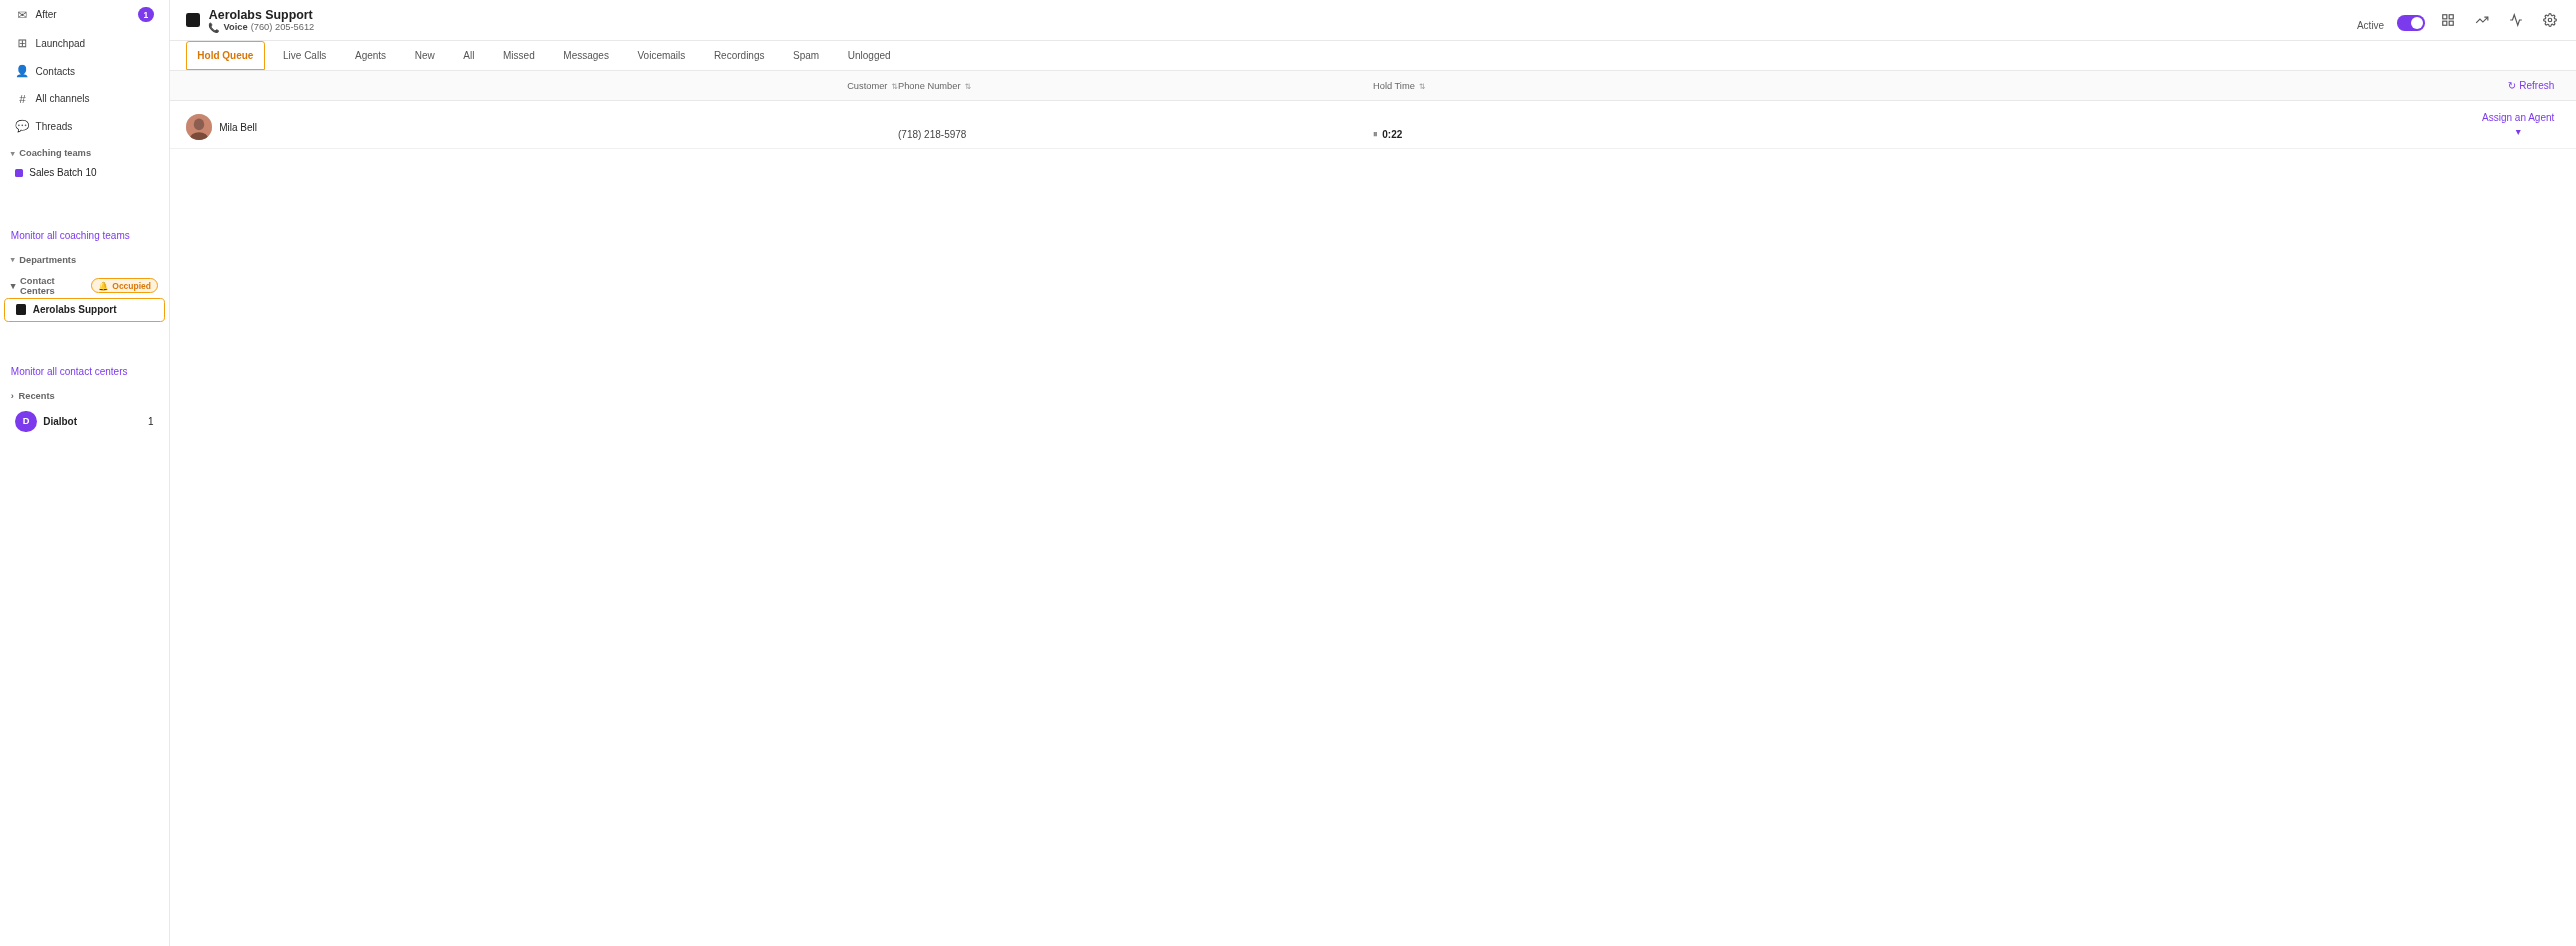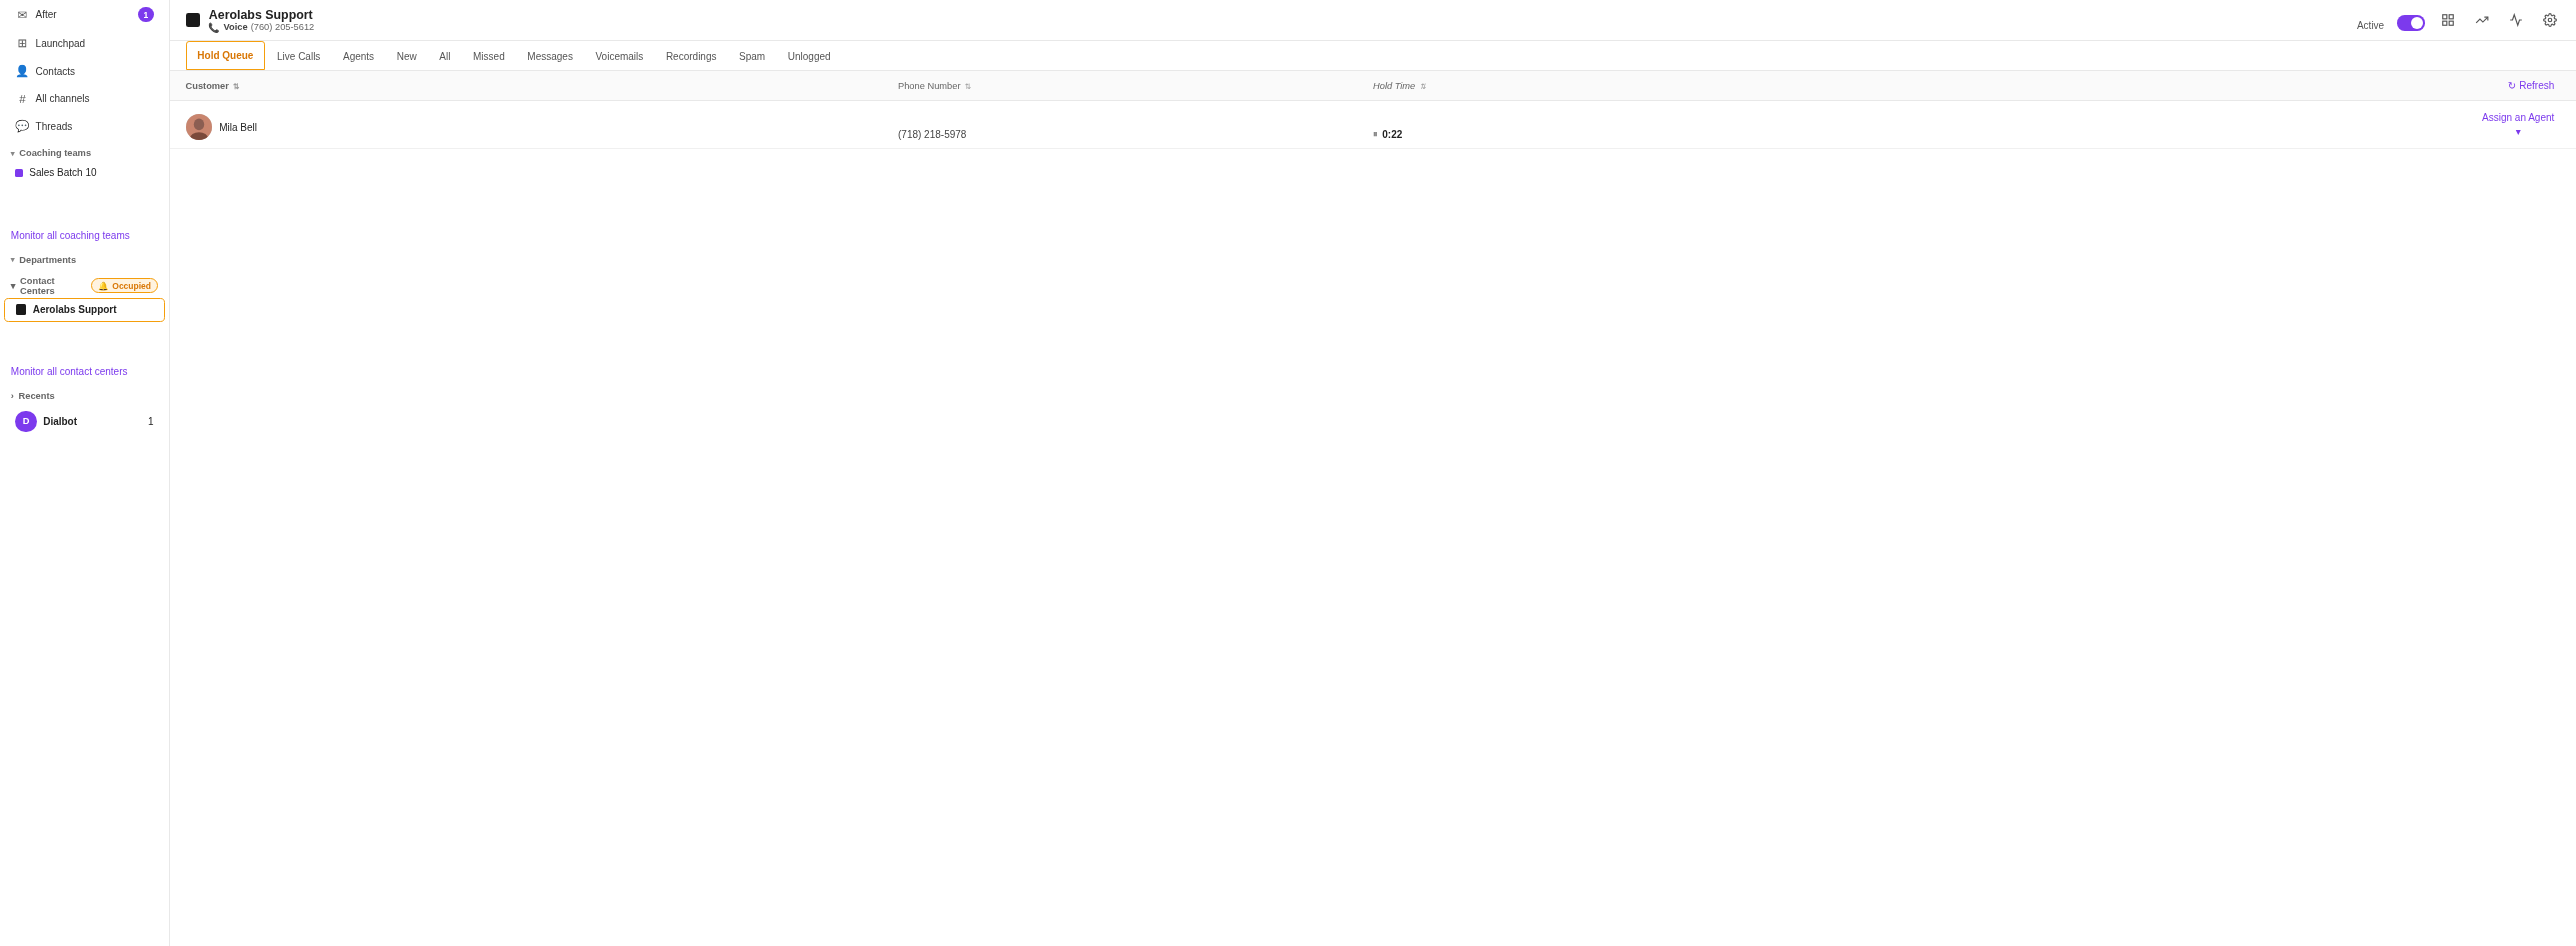--- a/index.html
+++ b/index.html
@@ -43,30 +43,30 @@
     .header-icon { width: 14px; height: 14px; background: #1a1a1a; border-radius: 2.3px; flex-shrink: 0; }
     .header-title { font-size: 12.4px; font-weight: 700; flex: 1; }
     .header-subtitle { display: flex; align-items: center; gap: 3.1px; font-size: 9.3px; color: #666; }
     .header-actions { display: flex; align-items: flex-end; gap: 12.4px; }
     .active-label { font-size: 10px; color: #555; }
     .toggle { width: 28px; height: 15.5px; background: #7c3aed; border-radius: 7.7px; position: relative; cursor: pointer; }
     .toggle::after { content: ''; position: absolute; width: 12.4px; height: 12.4px; background: #fff; border-radius: 50%; top: 1.5px; right: 1.5px; }
     .header-icon-btn { width: 21.6px; height: 21.6px; display: flex; align-items: center; justify-content: center; cursor: pointer; color: #555; font-size: 12.4px; border-radius: 3.1px; }
 
     
-    .tabs { display: flex; align-items: flex-end; padding: 0 15.5px; border-bottom: 0.8px solid #e8e8e8; gap: 1px; }
+    .tabs { display: flex; align-items: center; padding: 0 15.5px; border-bottom: 0.8px solid #e8e8e8; gap: 7px; }
     .tab { padding: 7.7px 10.8px; font-size: 10px; cursor: pointer; color: #555; border-radius: 3.1px 3.1px 0 0; white-space: nowrap; }
     .tab.active { border: 1.5px solid #f59e0b; color: #d97706; font-weight: 600; background: #fff; }
 
     
     .table-area { flex: 1; overflow-y: auto; }
     .table-header { display: flex; align-items: center; padding: 6.2px 15.5px; border-bottom: 0.8px solid #e8e8e8; background: #fafafa; }
-    .col-customer { flex: 3; font-size: 9.3px; color: #666; font-weight: 700; cursor: pointer; }
+    .col-customer { flex: 3; font-size: 9.3px; color: #666; font-weight: 400; cursor: pointer; text-align: right; }
     .col-phone { flex: 2; font-size: 9.3px; color: #666; font-weight: 500; cursor: pointer; }
-    .col-hold { flex: 2; font-size: 9.3px; color: #666; font-weight: 500; cursor: pointer; font-style: italic; }
+    .col-hold { flex: 2; font-size: 9.3px; color: #666; font-weight: 500; cursor: pointer; }
     .col-actions { flex: 3; display: flex; justify-content: flex-end; }
     .sort-arrow { font-size: 7.7px; color: #999; margin-left: 1.5px; }
 
     .refresh-btn { display: flex; align-items: center; gap: 3.1px; color: #7c3aed; font-size: 10px; cursor: pointer; padding: 3.1px 6.2px; border-radius: 3.1px; }
 
     .table-row { display: flex; align-items: flex-end; padding: 7.7px 15.5px; border-bottom: 0.8px solid #f0f0f0; }
     .customer-cell { flex: 3; display: flex; align-items: center; gap: 7.7px; }
     .avatar { width: 26px; height: 26px; border-radius: 50%; background: #ccc; overflow: hidden; flex-shrink: 0; }
     .avatar svg { width: 100%; height: 100%; }
     .customer-name { font-size: 10px; font-weight: 500; }

